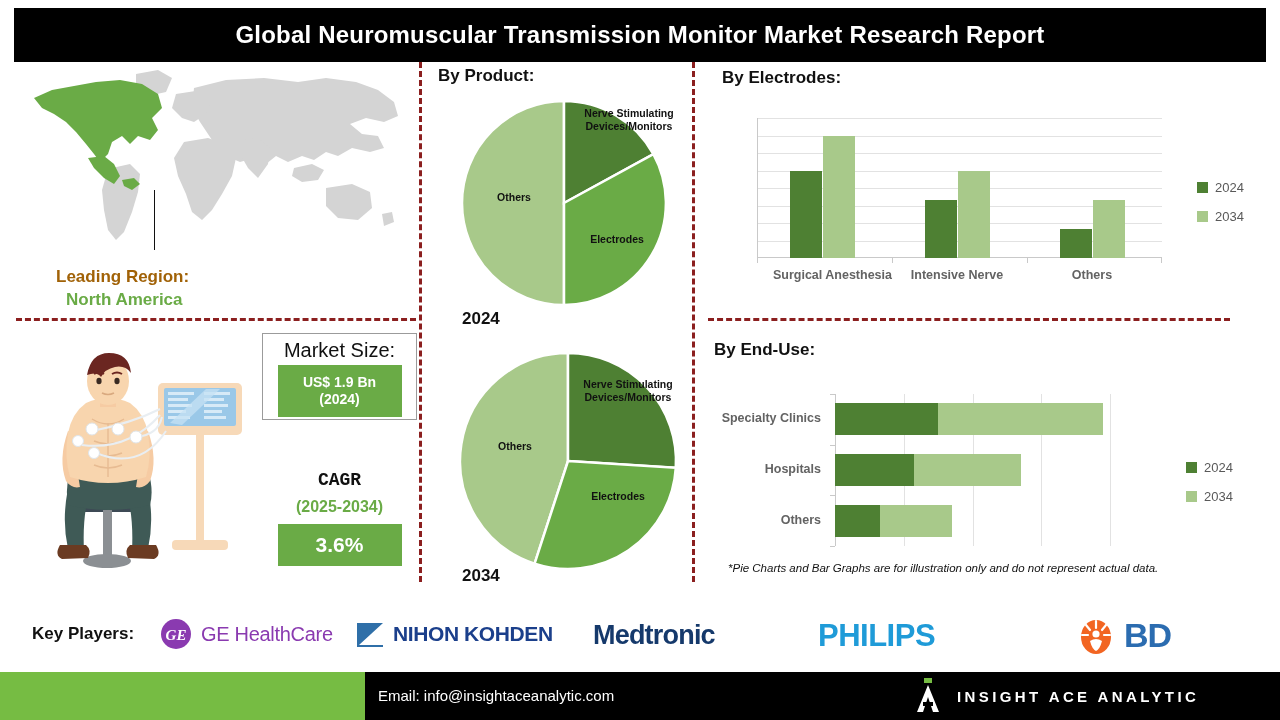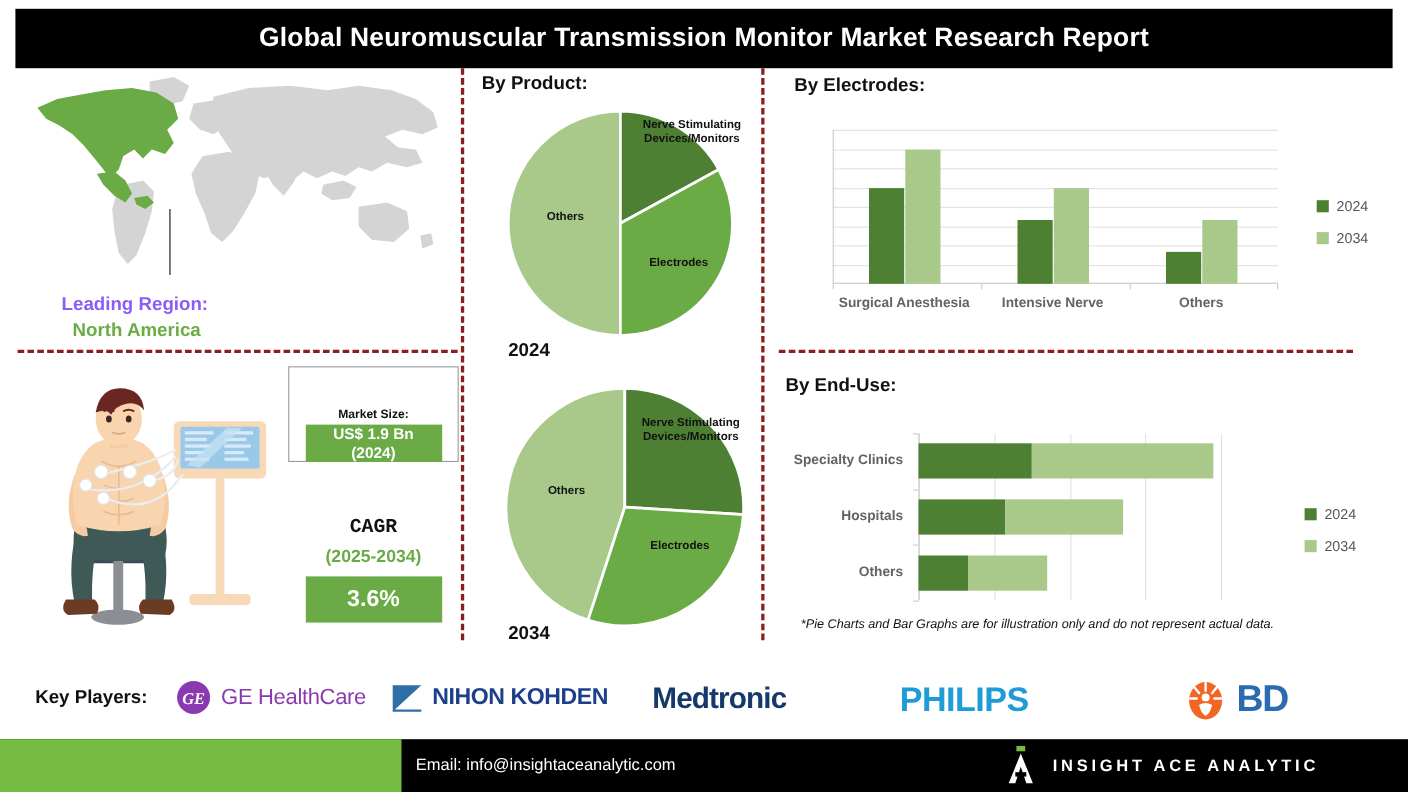--- a/index.html
+++ b/index.html
@@ -32,37 +32,37 @@
 
   
   .map-panel { position: absolute; left: 18px; top: 62px; width: 400px; height: 248px; }
   .map-svg { position: absolute; left: 8px; top: 2px; }
   .leader-line {
     position: absolute; left: 136px; top: 128px; width: 0; height: 60px;
     border-left: 1.5px solid #111;
   }
   .region-label {
     position: absolute; left: 56px; top: 267px;
-    font-size: 17px; font-weight: bold; color: #8b5cf6;
+    font-size: 17px; font-weight: bold; color: #a16207;
   }
   .region-value {
     position: absolute; left: 66px; top: 290px;
     font-size: 17px; font-weight: bold; color: #6aab46;
   }
 
   
   .patient { position: absolute; left: 34px; top: 345px; }
 
   
   .ms-box {
     position: absolute; left: 262px; top: 333px; width: 155px; height: 87px;
     border: 1px solid #9b9b9b; background: #fff;
     display: flex; flex-direction: column; align-items: center; padding-top: 5px;
   }
-  .ms-title { font-size: 11px; font-weight: bold; color: #111; margin-bottom: 3px; margin-top: 32px; }
+  .ms-title { font-size: 20px; font-weight: normal; color: #111; margin-bottom: 3px; }
   .ms-chip {
     width: 124px; height: 52px; background: #6aab46;
     display: flex; flex-direction: column; align-items: center; justify-content: center;
     color:#fff; font-weight:bold; font-size:14px; line-height:17px;
   }
   .cagr-wrap {
     position: absolute; left: 262px; top: 470px; width: 155px; text-align: center;
   }
   .cagr-title { font-size: 18px; font-weight: bold; color: #111; font-family: Liberation Mono, monospace; }
   .cagr-period { font-size: 16px; font-weight: bold; color: #6aab46; margin-top: 8px; }
@@ -327,21 +327,21 @@
 
     <div class="vbar" style="left:33px;width:32px;height:87.5px;background:#4e8033;"></div>
     <div class="vbar" style="left:66px;width:32px;height:122.5px;background:#a8c98a;"></div>
 
     <div class="vbar" style="left:168px;width:32px;height:58.3px;background:#4e8033;"></div>
     <div class="vbar" style="left:201px;width:32px;height:87.5px;background:#a8c98a;"></div>
 
     <div class="vbar" style="left:303px;width:32px;height:29.2px;background:#4e8033;"></div>
     <div class="vbar" style="left:336px;width:32px;height:58.3px;background:#a8c98a;"></div>
 
-    <div class="vcat" style="left:-5px;width:140px;">Surgical Anesthesia</div>
+    <div class="vcat" style="left:-5px;width:140px;text-align:right;">Surgical Anesthesia</div>
     <div class="vcat" style="left:130px;width:140px;">Intensive Nerve</div>
     <div class="vcat" style="left:265px;width:140px;">Others</div>
   </div>
 
   <div class="legend" style="left:1197px;top:180px;">
     <div class="legend-row">
       <span class="legend-swatch" style="background:#4e8033;"></span>
       <span class="legend-text">2024</span>
     </div>
     <div class="legend-row">

